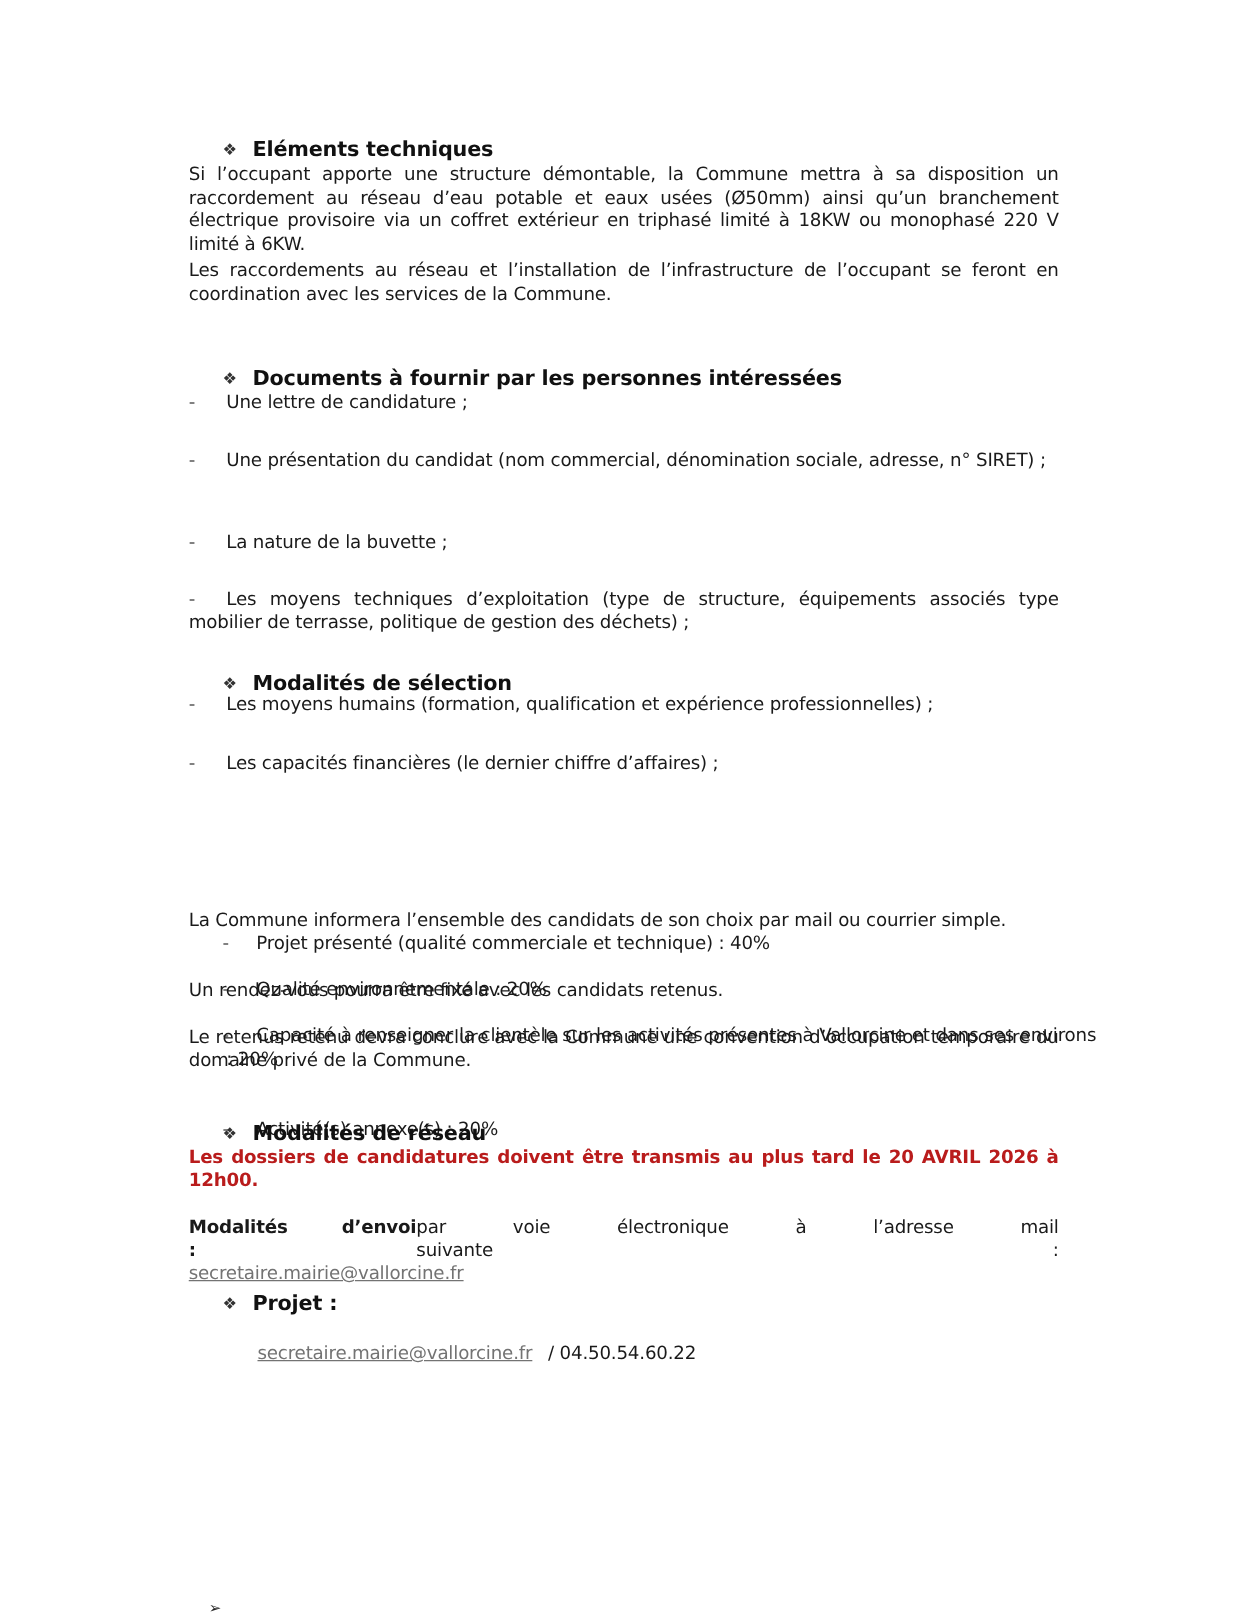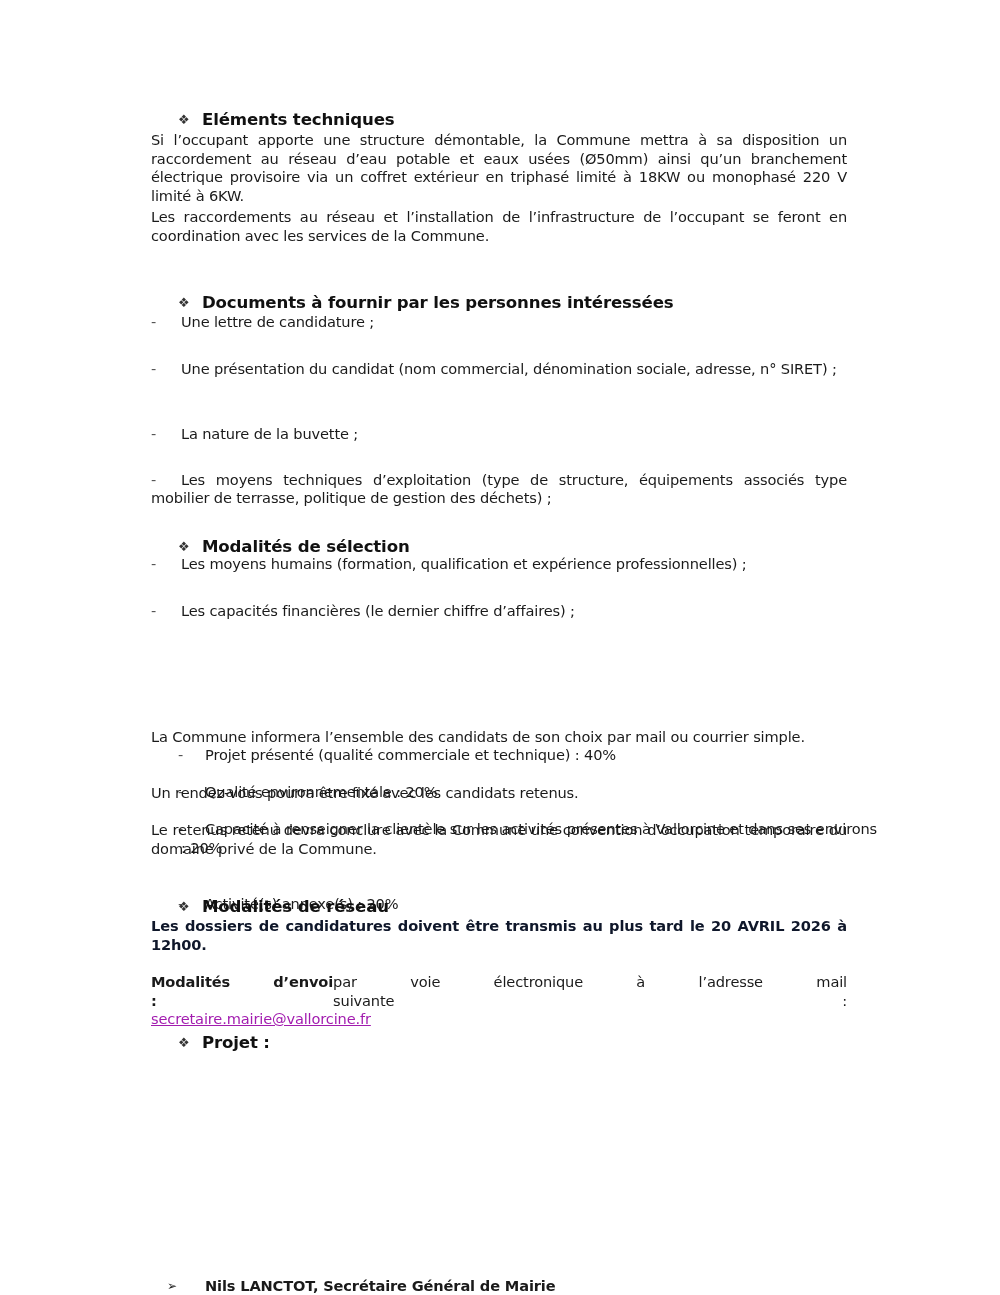--- a/index.html
+++ b/index.html
@@ -22,22 +22,22 @@
   .just { text-align: justify; text-align-last: left; }
   .just-full { text-align: justify; text-align-last: justify; }
   .item { position: relative; padding-left: 30px; }
   .item .dash { position: absolute; left: 0; top: 0; color: #555; }
   .item.wrap { padding-left: 0; text-indent: 30px; }
   .item.wrap .dash { text-indent: 0; }
   .crit { position: relative; padding-left: 54px; }
   .crit .dash { position: absolute; left: 27px; color: #555; }
   .crit.wrap { padding-left: 30px; text-indent: 24px; }
   .crit.wrap .dash { text-indent: 0; left: 27px; }
-  .red { color: #0f172a; font-weight: bold; }
-  a.link { color: #a21caf; text-decoration: underline; }
+  .red { color: #b91c1c; font-weight: bold; }
+  a.link { color: #737373; text-decoration: underline; }
   .bold { font-weight: bold; }
   .contact-line { padding-left: 27px; position: relative; }
   .arrow { position: absolute; left: 16px; top: 0; font-size: 12px; color: #222; }
 </style>
 </head>
 <body>
 
 <div class="page">
 
   <div class="abs heading" style="top:110px;">
@@ -100,16 +100,20 @@
       <span style="word-spacing:34px;">par voie électronique à l’adresse mail suivante :</span>
     </div>
     <a class="link" href="#">secretaire.mairie@vallorcine.fr</a>
   </div>
 
   <div class="abs heading" style="top:1033px;">
     <span class="diamond">❖</span><span>Projet :</span>
   </div>
   <div class="abs contact-line" style="top:1054px;">
     <span class="arrow">➢</span>
-    <span class="bold" style="padding-left:27px;">Nils LANCTOT, Secrétaire Général de Mairie</span>
+  </div>
+  <div class="abs" style="top:1074px; padding-left:55px;">
+    <a class="link" href="#">secretaire.mairie@vallorcine.fr</a>
+    <span style="padding-left:8px;">/</span>
+    <span>04.50.54.60.22</span>
   </div>
 
 </div>
 
 </body></html>

